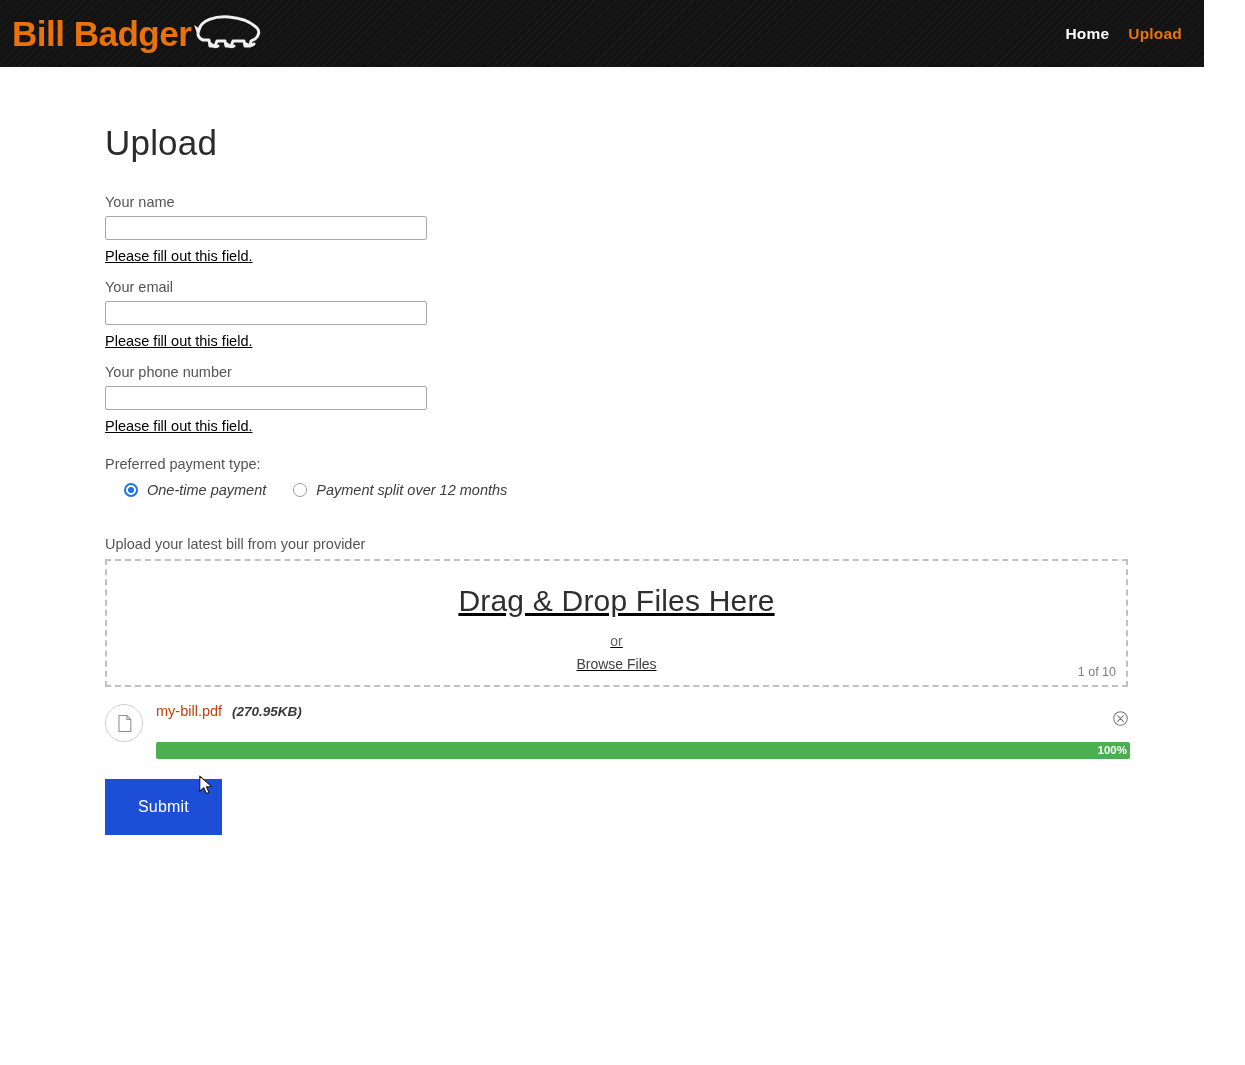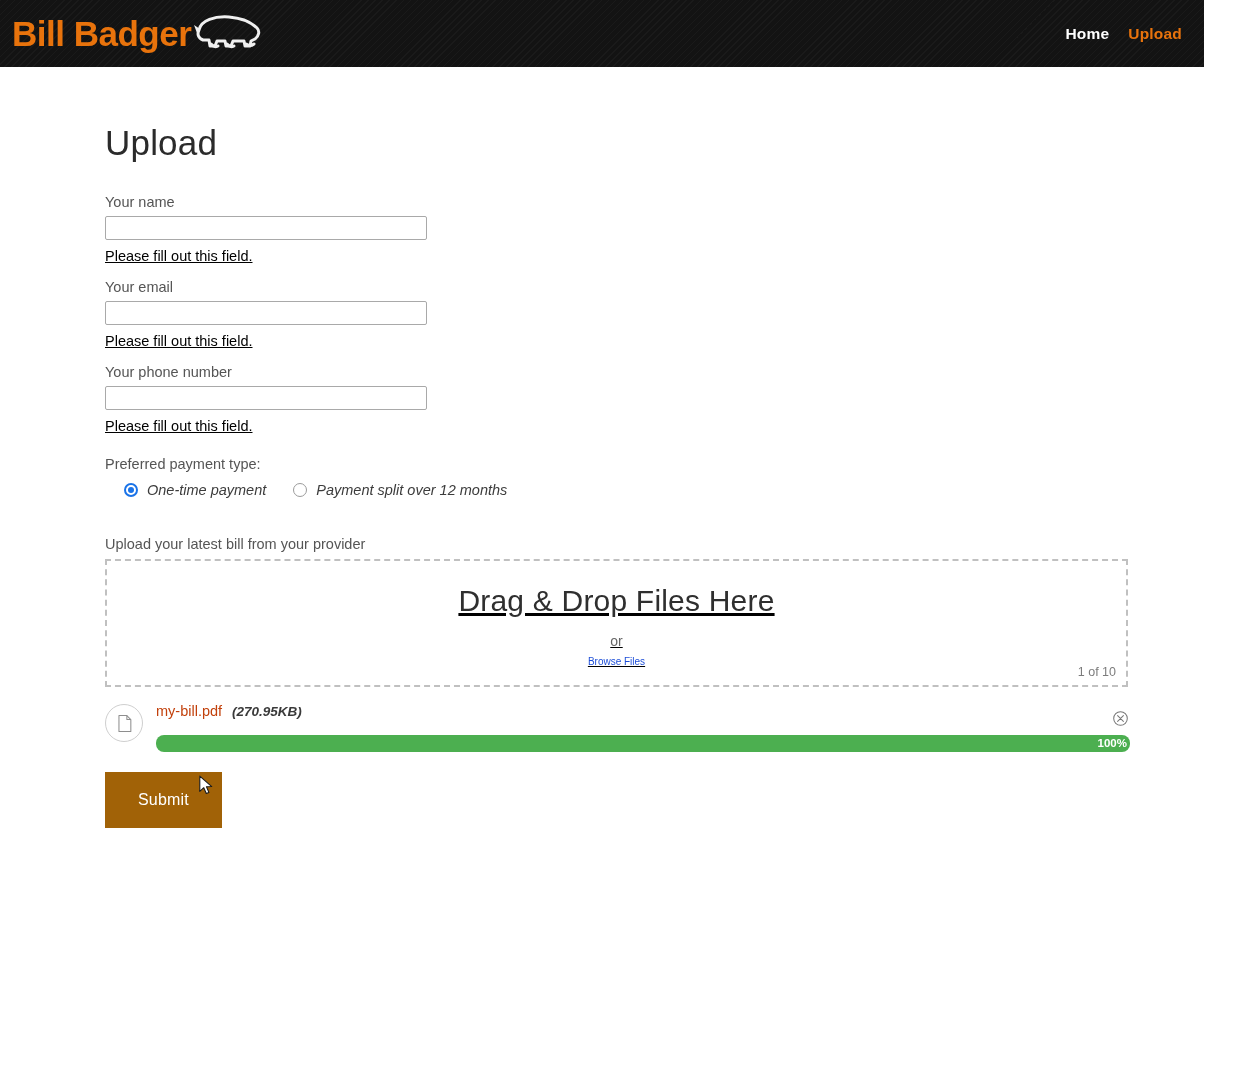--- a/index.html
+++ b/index.html
@@ -157,22 +157,22 @@
   }
   .dz-title {
     font-size: 30px;
     font-weight: 300;
     color: #2f2f2f;
     letter-spacing: 0.2px;
     line-height: 1.1;
   }
   .dz-or { font-size: 14px; color: #666; margin-top: 16px; }
   .dz-browse {
-    font-size: 10px;
-    color: #1d4ed8;
+    font-size: 14px;
+    color: #404040;
     margin-top: 7px;
     text-decoration: none;
     cursor: pointer;
   }
   .dz-counter {
     position: absolute;
     right: 10px;
     bottom: 6px;
     font-size: 12.5px;
     color: #7c7c7c;
@@ -203,25 +203,25 @@
     text-decoration: none;
     cursor: pointer;
   }
   .file-size {
     font-size: 13.5px;
     font-weight: bold;
     font-style: italic;
     color: #3a3a3a;
   }
   .progress-track {
-    margin-top: 16px;
+    margin-top: 23px;
     width: 974px;
     height: 17px;
     background: #eeeeee;
-    border-radius: 8px;
+    border-radius: 2px;
     overflow: hidden;
     position: relative;
   }
   .progress-fill {
     height: 100%;
     background: #4caf50;
     display: flex;
     align-items: center;
     justify-content: flex-end;
     padding-right: 3px;
@@ -352,21 +352,21 @@
         </div>
         <span class="remove-btn">
           <svg viewBox="0 0 20 20" width="17" height="17" aria-hidden="true">
             <circle cx="10" cy="10" r="8" fill="none" stroke="#777" stroke-width="1.2"></circle>
             <path d="M6.6 6.6 L13.4 13.4 M13.4 6.6 L6.6 13.4" stroke="#777" stroke-width="1.2" stroke-linecap="round"></path>
           </svg>
         </span>
       </div>
 
       
-      <button class="submit-btn" type="submit" style="background: #a16207;">Submit</button>
+      <button class="submit-btn" type="submit" style="background: #1d4ed8;">Submit</button>
 
     </form>
   </div>
 </div>
 
 <span class="cursor">
   <svg viewBox="0 0 20 24" width="18" height="22" aria-hidden="true">
     <path d="M2 1 L2 18 L6.4 13.9 L9.2 20.4 L12.1 19.1 L9.4 12.9 L15.3 12.6 Z" fill="#ffffff" stroke="#1a1a1a" stroke-width="1.2" stroke-linejoin="round"></path>
   </svg>
 </span>

